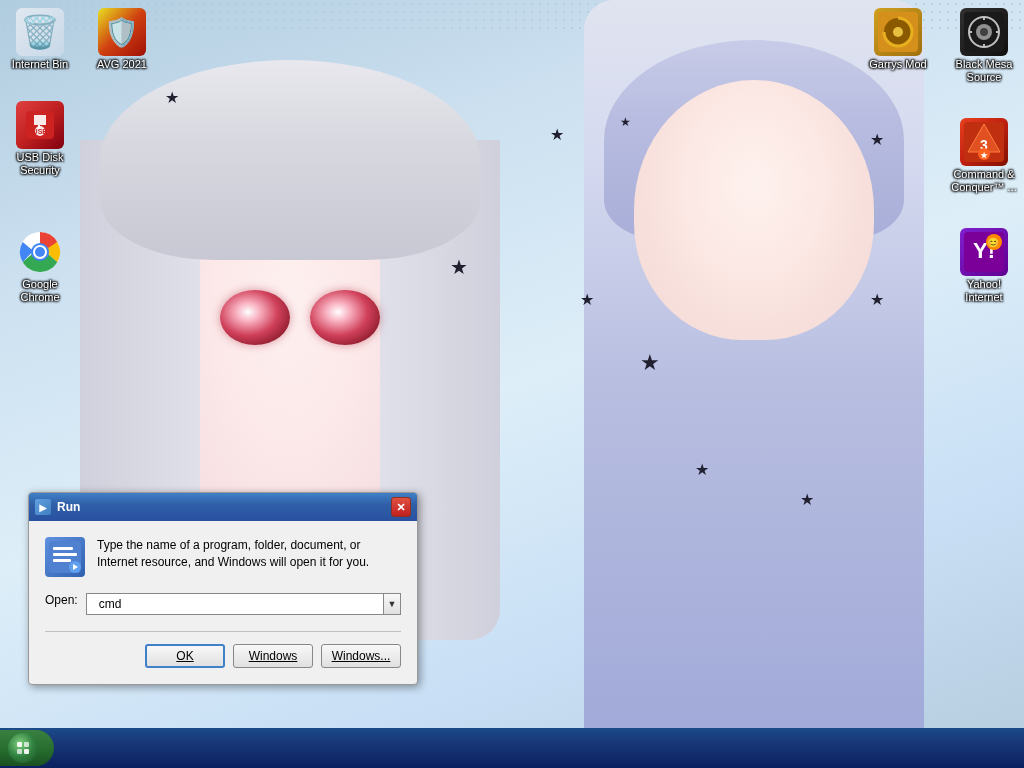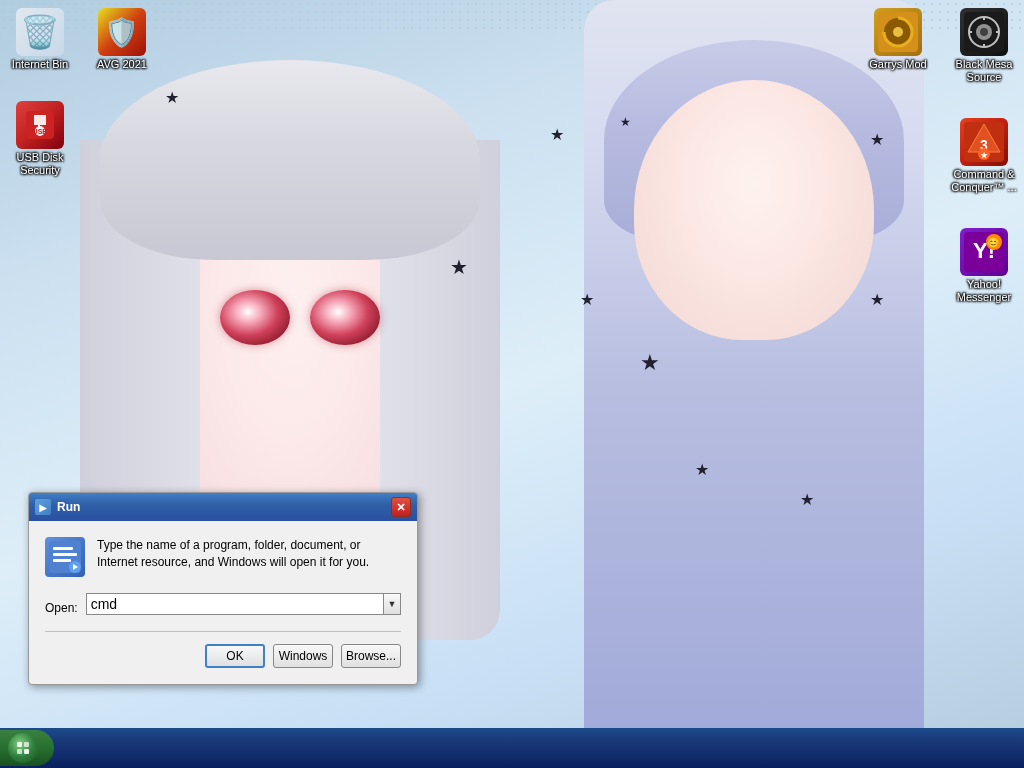--- a/index.html
+++ b/index.html
@@ -327,21 +327,21 @@
 
     .dialog-description {
       font-size: 12px;
       color: #000;
       line-height: 1.4;
       font-family: 'Segoe UI', sans-serif;
     }
 
     .dialog-input-row {
       display: flex;
-      align-items: flex-end;
+      align-items: flex-start;
       gap: 8px;
       margin-bottom: 16px;
     }
 
     .dialog-open-label {
       font-size: 12px;
       color: #000;
       font-family: 'Segoe UI', sans-serif;
       white-space: nowrap;
     }
@@ -351,22 +351,22 @@
       display: flex;
       align-items: center;
       gap: 0;
     }
 
     .dialog-input {
       flex: 1;
       height: 22px;
       border: 1px solid #888;
       border-right: none;
-      padding: 0 4px;
-      font-size: 14px;
+      padding: 0 12px;
+      font-size: 12px;
       font-family: 'Segoe UI', sans-serif;
       background: white;
       outline: none;
     }
 
     .dialog-dropdown-btn {
       width: 18px;
       height: 22px;
       background: linear-gradient(180deg, #f8f8f8 0%, #e0e0e0 100%);
       border: 1px solid #888;
@@ -384,31 +384,32 @@
       margin-bottom: 12px;
     }
 
     .dialog-buttons {
       display: flex;
       justify-content: flex-end;
       gap: 8px;
     }
 
     .dialog-btn {
-      width: 60px;
+      width: 80px;
       height: 24px;
       background: linear-gradient(180deg, #f8f8f8 0%, #e0e0e0 100%);
       border: 1px solid #888;
       border-radius: 3px;
       font-size: 12px;
       font-family: 'Segoe UI', sans-serif;
       cursor: pointer;
       display: flex;
       align-items: center;
       justify-content: center;
+      text-decoration: underline;
     }
 
     .dialog-btn-ok {
       border: 2px solid #4080c8;
     }
 
     
     .taskbar {
       position: absolute;
       bottom: 0;
@@ -497,20 +498,35 @@
       <svg width="36" height="36" viewBox="0 0 36 36">
         <rect x="4" y="4" width="28" height="28" rx="4" fill="#cc2222"></rect>
         <path d="M12 8 L24 8 L24 18 L18 18 L18 22 L16 22 L16 18 L12 18 Z" fill="white" opacity="0.9"></path>
         <ellipse cx="18" cy="24" rx="5" ry="5" fill="white" opacity="0.9"></ellipse>
         <text x="18" y="27" text-anchor="middle" font-size="7" fill="#cc2222" font-weight="bold">USB</text>
       </svg>
     </div>
     <div class="icon-label">USB Disk Security</div>
   </div>
 
+  <div class="icon" style="left:4px;top:228px;">
+    <div class="icon-img">
+      <svg width="44" height="44" viewBox="0 0 44 44">
+        <circle cx="22" cy="22" r="20" fill="white"></circle>
+        <path d="M22 2 A20 20 0 0 1 39.3 12 L27.5 22 A8 8 0 0 0 22 14 Z" fill="#ea4335"></path>
+        <path d="M39.3 12 A20 20 0 0 1 39.3 32 L27.5 22 A8 8 0 0 0 30 18 Z" fill="#fbbc04"></path>
+        <path d="M39.3 32 A20 20 0 0 1 4.7 32 L16.5 22 A8 8 0 0 0 22 30 L27.5 22 Z" fill="#34a853"></path>
+        <path d="M4.7 32 A20 20 0 0 1 4.7 12 L16.5 22 A8 8 0 0 0 22 14 Z" fill="#4285f4"></path>
+        <circle cx="22" cy="22" r="9" fill="#4285f4"></circle>
+        <circle cx="22" cy="22" r="7" fill="#fff"></circle>
+        <circle cx="22" cy="22" r="5" fill="#4285f4"></circle>
+      </svg>
+    </div>
+    <div class="icon-label">Google Chrome</div>
+  </div>
 
   <div class="icon" style="right:4px;top:8px;">
     <div class="icon-img blackmesa-icon">
       <svg width="44" height="44" viewBox="0 0 44 44">
         <rect x="2" y="2" width="40" height="40" rx="4" fill="#1a1a1a"></rect>
         <circle cx="22" cy="22" r="15" fill="none" stroke="#c0c0c0" stroke-width="2"></circle>
         <circle cx="22" cy="22" r="8" fill="#909090"></circle>
         <circle cx="22" cy="22" r="4" fill="#404040"></circle>
         <path d="M22 7 L22 10 M22 34 L22 37 M7 22 L10 22 M34 22 L37 22" stroke="#c0c0c0" stroke-width="2"></path>
       </svg>
@@ -545,21 +561,21 @@
 
   <div class="icon" style="right:4px;top:228px;">
     <div class="icon-img yahoo-icon">
       <svg width="44" height="44" viewBox="0 0 44 44">
         <rect x="2" y="2" width="40" height="40" rx="4" fill="#7b0099"></rect>
         <text x="22" y="28" text-anchor="middle" font-size="22" fill="white" font-weight="bold">Y!</text>
         <circle cx="32" cy="12" r="8" fill="#ff8800"></circle>
         <text x="32" y="16" text-anchor="middle" font-size="10" fill="white">😊</text>
       </svg>
     </div>
-    <div class="icon-label">Yahoo! Messenger</div>
+    <div class="icon-label">Yahoo! Internet</div>
   </div>
 
   <div class="run-dialog">
 
     <div class="dialog-titlebar">
       <div class="dialog-title-left">
         <div class="dialog-title-icon">▶</div>
         <span class="dialog-title-text">Run</span>
       </div>
       <div class="dialog-close-btn">✕</div>
@@ -586,21 +602,21 @@
           <input class="dialog-input" type="text" value="cmd" style="">
           <div class="dialog-dropdown-btn">▼</div>
         </div>
       </div>
 
       <div class="dialog-separator"></div>
 
       <div class="dialog-buttons">
         <button class="dialog-btn dialog-btn-ok">OK</button>
         <button class="dialog-btn">Windows</button>
-        <button class="dialog-btn">Browse...</button>
+        <button class="dialog-btn">Windows...</button>
       </div>
     </div>
   </div>
 
   <div class="taskbar">
     <button class="start-btn">
       <div class="start-orb">
         <svg width="18" height="18" viewBox="0 0 18 18">
           <circle cx="9" cy="9" r="8" fill="none"></circle>
           <rect x="3" y="3" width="5" height="5" rx="1" fill="white" opacity="0.9"></rect>

